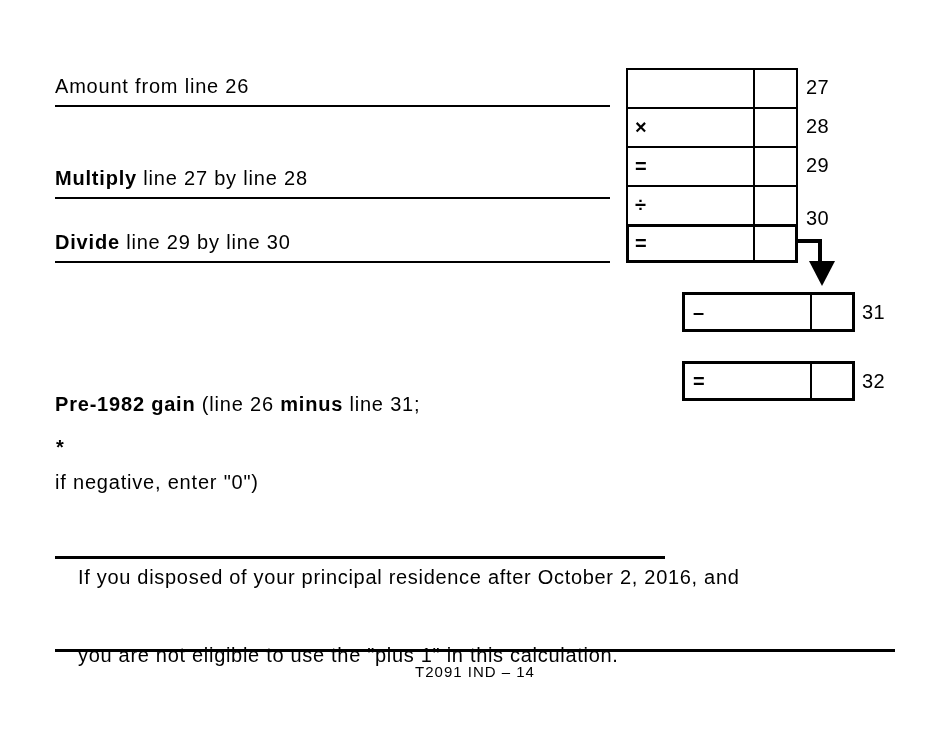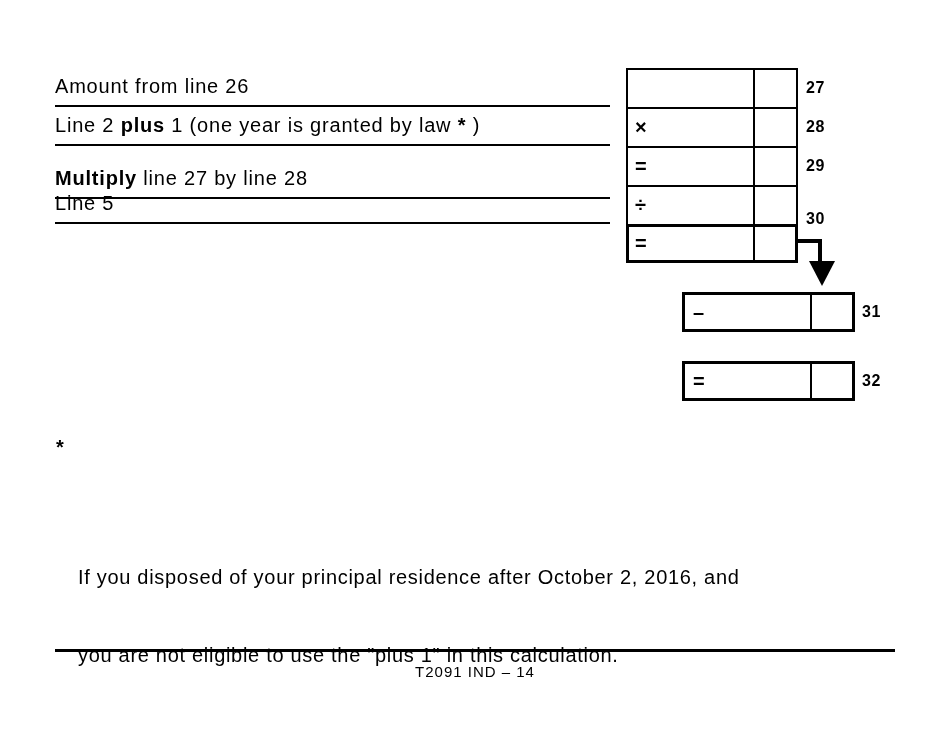--- a/index.html
+++ b/index.html
@@ -59,22 +59,22 @@
   .bt-cents { width: 41px; }
 
   
   .line-no {
     position: absolute;
     left: 806px;
     width: 44px;
     height: 39px;
     display: flex;
     align-items: center;
-    font-size: 16px;
-    font-weight: bold;
+    font-size: 20px;
+    font-weight: normal;
     letter-spacing: 0.5px;
   }
   .line-no.r { left: 862px; height: 40px; }
 
   
   .arrow-h { position: absolute; left: 797px; top: 239px; width: 25px; height: 4px; background: #000; }
   .arrow-v { position: absolute; left: 818px; top: 239px; width: 4px; height: 24px; background: #000; }
   .arrow-head {
     position: absolute; left: 809px; top: 261px;
     width: 0; height: 0;
@@ -144,23 +144,22 @@
     font-size: 15px;
     letter-spacing: 1px;
   }
 </style>
 </head>
 <body>
 
 <div class="page">
 
   <div class="lbl-row" style="top:68px"><span>Amount from line 26</span></div>
-  <div class="lbl-row" style="top:107px"><span>Line 2 </span><span class="b">plus</span><span> 1 (one year is granted by law </span><span class="b">*</span><span> )</span></div>
   <div class="lbl-row" style="top:160px"><span class="b">Multiply</span><span> line 27 by line 28</span></div>
-  <div class="lbl-row" style="top:185px"><span>Line 5</span></div>
+  <div class="lbl-row" style="top:224px"><span class="b">Divide</span><span> line 29 by line 30</span></div>
 
   <div class="box-table">
     <div class="bt-row first">
       <div class="bt-main">
           <span></span>
         </div>
       <div class="bt-cents"></div>
     </div>
     <div class="bt-row">
       <div class="bt-main">
@@ -206,20 +205,24 @@
   <div class="line-no r" style="top:292px">31</div>
 
   <div class="result-box" id="box32">
     <div class="rb-main">
         <span>=</span>
       </div>
     <div class="rb-cents"></div>
   </div>
   <div class="line-no r" style="top:361px">32</div>
 
+  <div class="pre82">
+    <div><span class="b">Pre-1982 gain</span><span> (line 26 </span><span class="b">minus</span><span> line 31;</span></div>
+    <div>if negative, enter "0")</div>
+  </div>
 
   <div class="footnote">
     <span class="fn-marker">*</span>
     <div class="fn-lines">
       <div>If you disposed of your principal residence after October 2, 2016, and</div>
       <div>you are not eligible to use the "plus 1" in this calculation.</div>
     </div>
   </div>
 
   <div class="footer-rule"></div>

